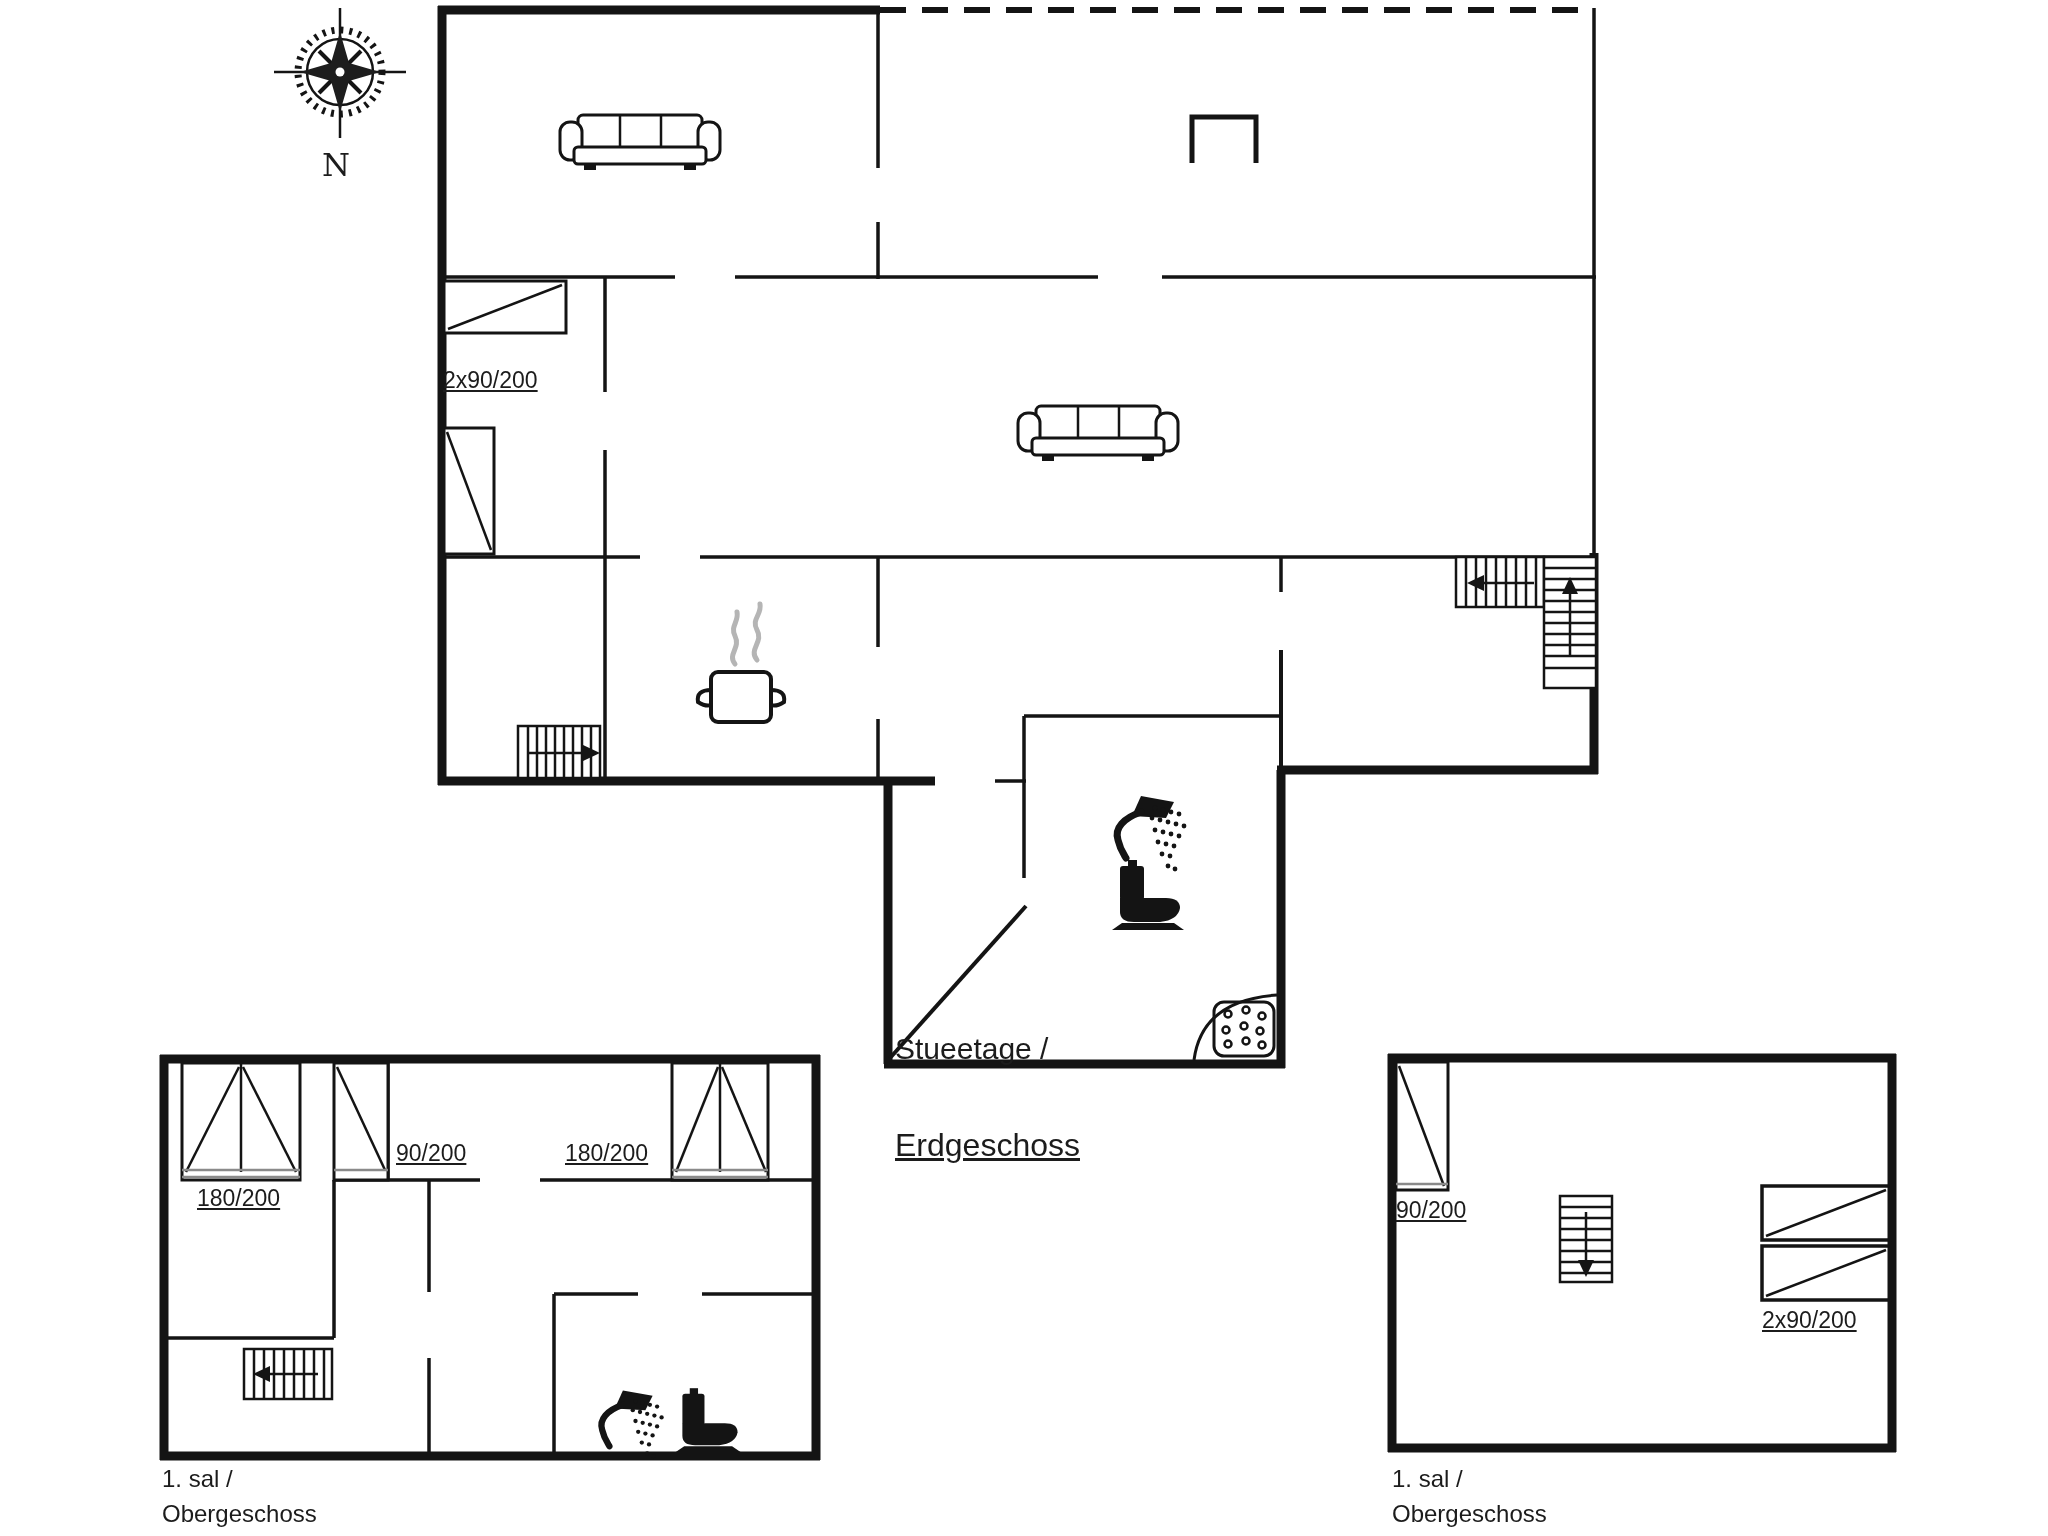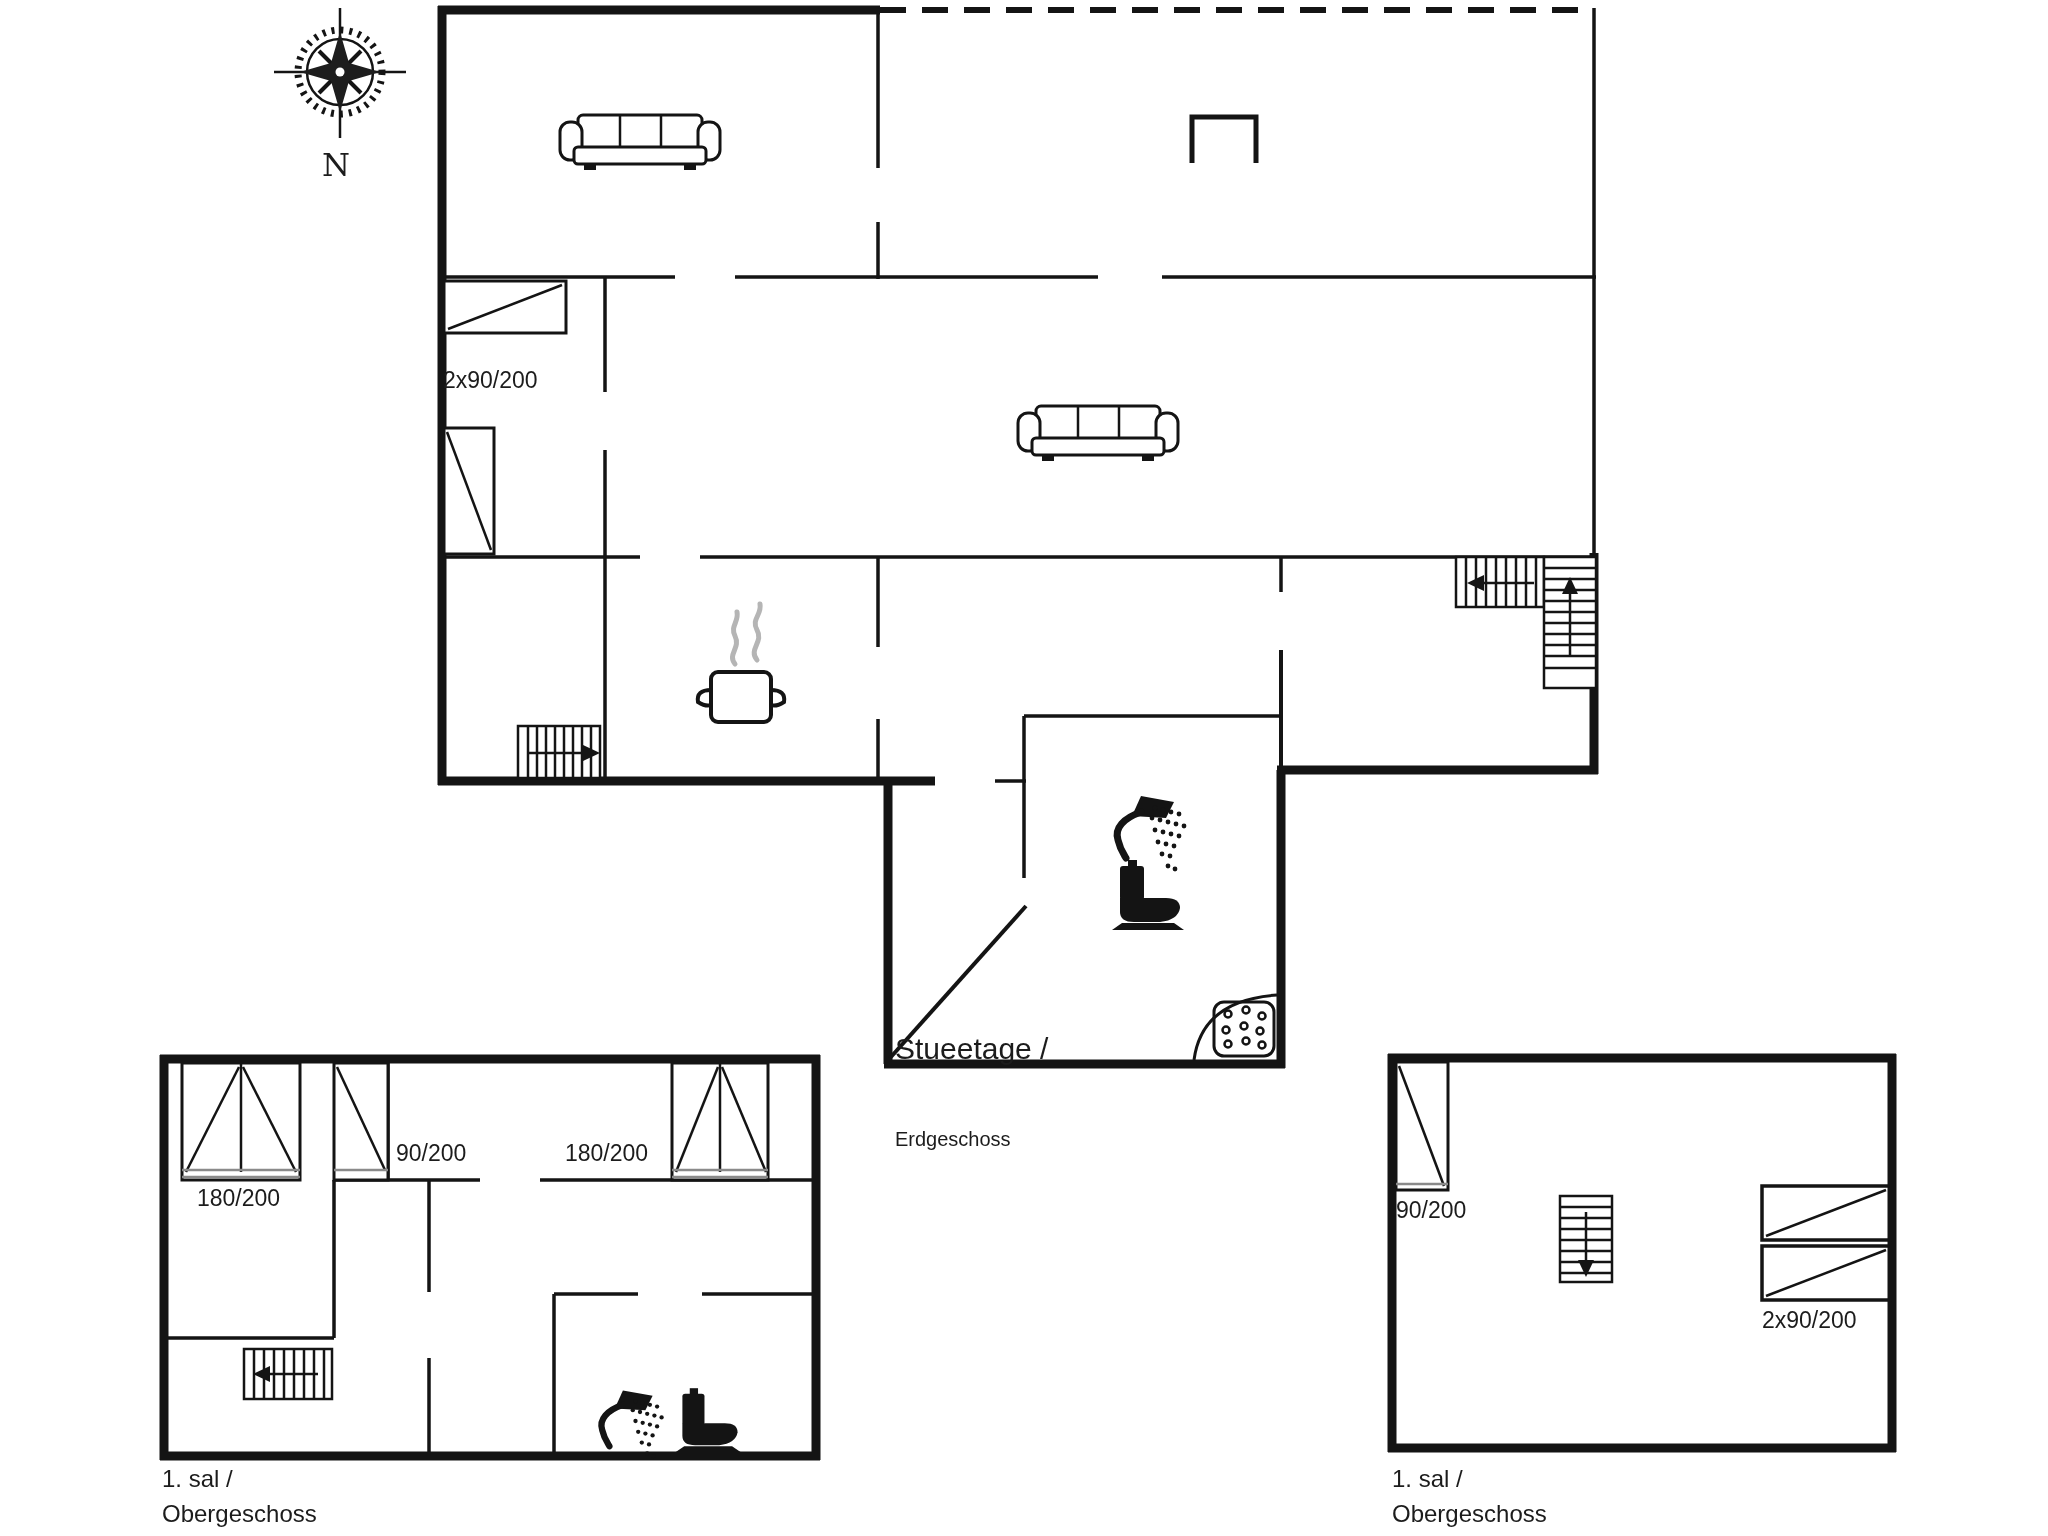--- a/index.html
+++ b/index.html
@@ -1,20 +1,20 @@
 <!DOCTYPE html>
 <html><head>
 <meta charset="utf-8">
 <style>
   html,body{margin:0;padding:0;background:#ffffff;}
   .canvas{position:relative;width:2048px;height:1536px;background:#ffffff;overflow:hidden;
           font-family:"Liberation Sans", sans-serif;}
   svg{position:absolute;left:0;top:0;}
   .lbl{position:absolute;color:#1c1c1c;white-space:nowrap;line-height:1.1;}
-  .dim{font-size:23px;}
+  .dim{font-size:23px;text-decoration:underline;}
   .floor{font-size:24px;}
   .north{font-family:"DejaVu Serif", serif;font-size:32px;}
   
   .w9{stroke:#141414;stroke-width:9;fill:none;}
   .w6d{stroke:#141414;stroke-width:6;fill:none;stroke-dasharray:26 16;}
   .w4{stroke:#141414;stroke-width:4;fill:none;}
   .w35{stroke:#141414;stroke-width:3.5;fill:none;}
   .w3{stroke:#141414;stroke-width:3;fill:#ffffff;}
   .w3n{stroke:#141414;stroke-width:3;fill:none;}
   .w25{stroke:#141414;stroke-width:2.5;fill:none;}
@@ -282,21 +282,21 @@
       <line x1="1766" y1="1296" x2="1886" y2="1250" class="w25"></line>
     </g>
   </g>
 </svg>
 
   <div class="lbl north" style="left:322px;top:148px;">N</div>
 
   <div class="lbl dim" style="left:443px;top:368px;">2x90/200</div>
 
   <div class="lbl floor" style="left:895px;top:1032px;font-size:30px;">Stueetage /</div>
-  <div class="lbl floor" style="left:895px;top:1128px;font-size:20px;">Erdgeschoss</div>
+  <div class="lbl floor" style="left:895px;top:1128px;font-size:32px;text-decoration:underline;">Erdgeschoss</div>
 
   <div class="lbl dim" style="left:197px;top:1186px;">180/200</div>
   <div class="lbl dim" style="left:396px;top:1141px;">90/200</div>
   <div class="lbl dim" style="left:565px;top:1141px;">180/200</div>
 
   <div class="lbl floor" style="left:162px;top:1466px;">1. sal /</div>
   <div class="lbl floor" style="left:162px;top:1501px;">Obergeschoss</div>
 
   <div class="lbl dim" style="left:1396px;top:1198px;">90/200</div>
   <div class="lbl dim" style="left:1762px;top:1308px;">2x90/200</div>

